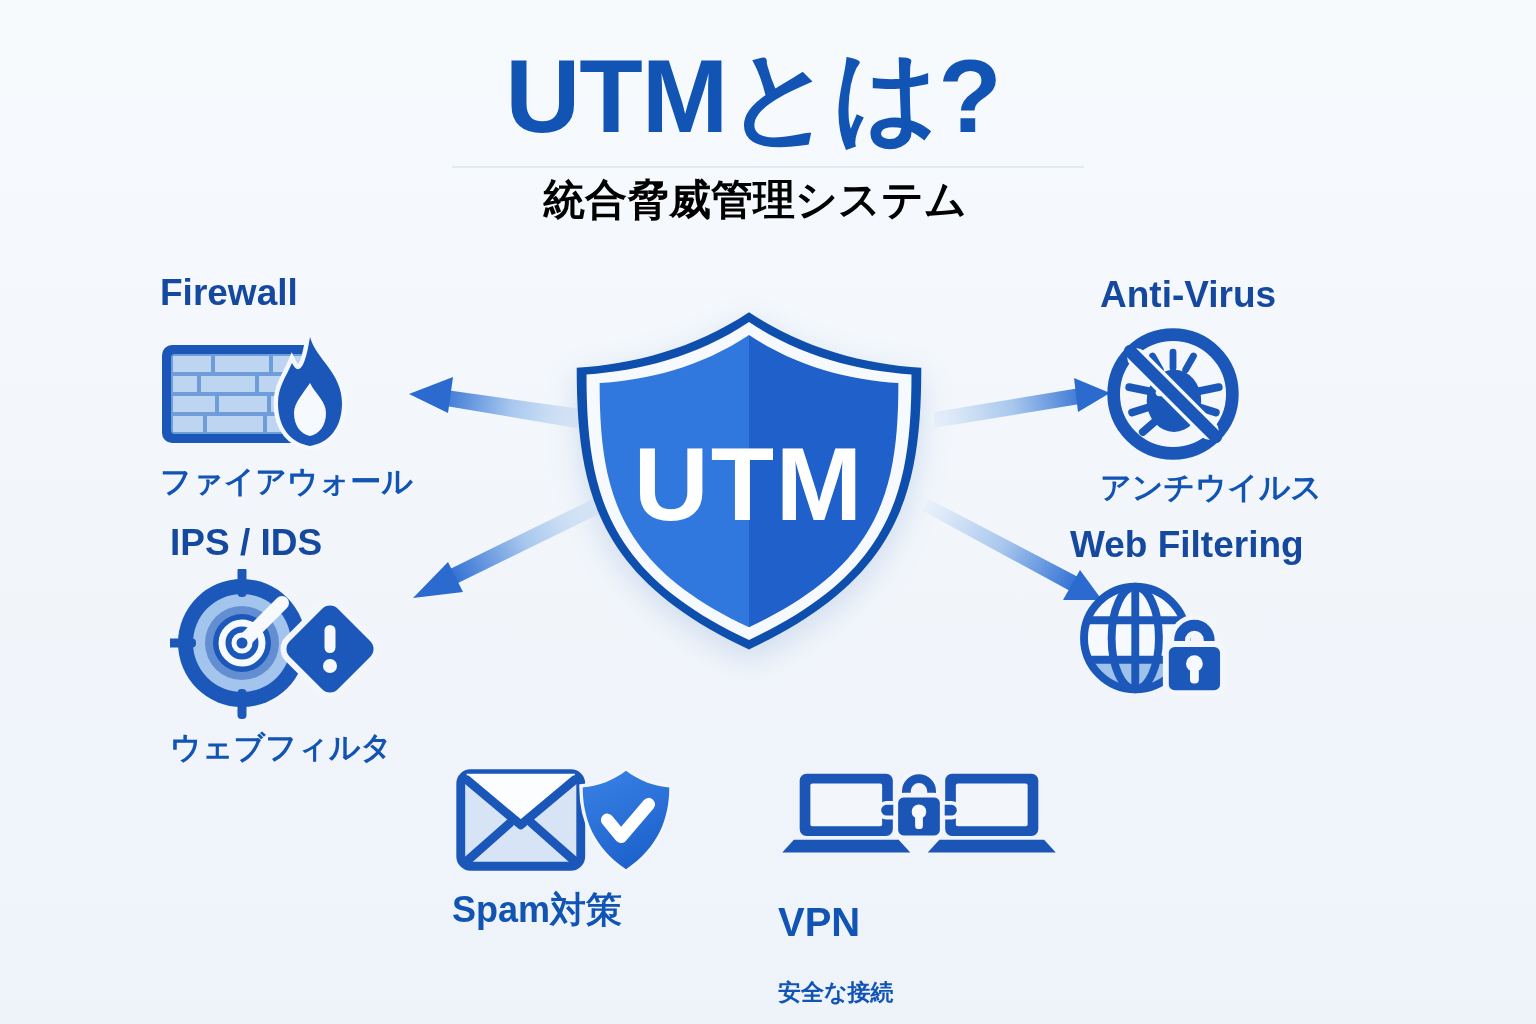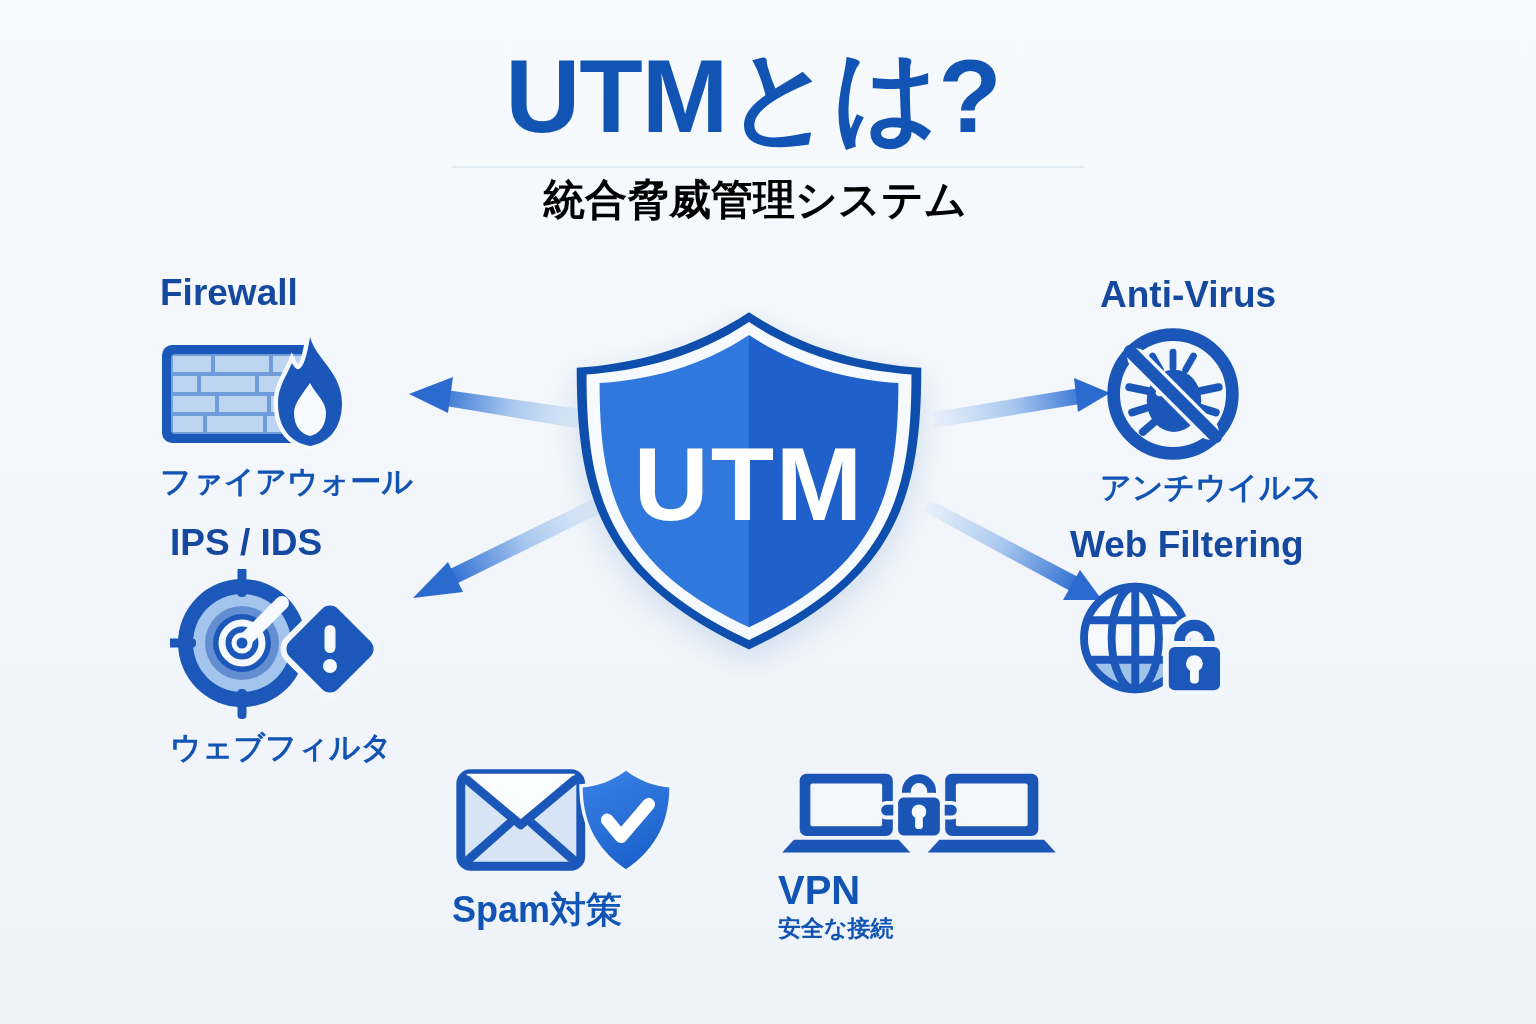--- a/index.html
+++ b/index.html
@@ -34,21 +34,21 @@
   .f-antivirus .icon-box{margin-top:6px;}
   .f-antivirus .feature-label{}
   .f-ips{left:170px;top:524px;width:290px;}
   .f-ips .icon-box{margin-top:6px;}
   .f-ips .feature-label{margin-top:8px;}
   .f-web{left:1070px;top:526px;width:290px;}
   .f-web .icon-box{margin-top:8px;}
   .f-web .feature-label{margin-top:6px;}
   .f-spam{left:452px;top:760px;width:240px;}
   .f-spam .feature-label{margin-top:6px;font-size:36px;}
-  .f-vpn{left:778px;top:768px;width:294px;}
+  .f-vpn{left:778px;top:768px;width:294px;gap:32px;}
   .f-vpn .feature-heading{margin-top:4px;font-size:40px;color:#1254b4;}
   .f-vpn .feature-label{margin-top:2px;font-size:23px;}
   .icon-box{line-height:0;}
 </style>
 </head>
 <body>
 
 <div class="stage">
 
   <div class="title">UTMとは?</div>

